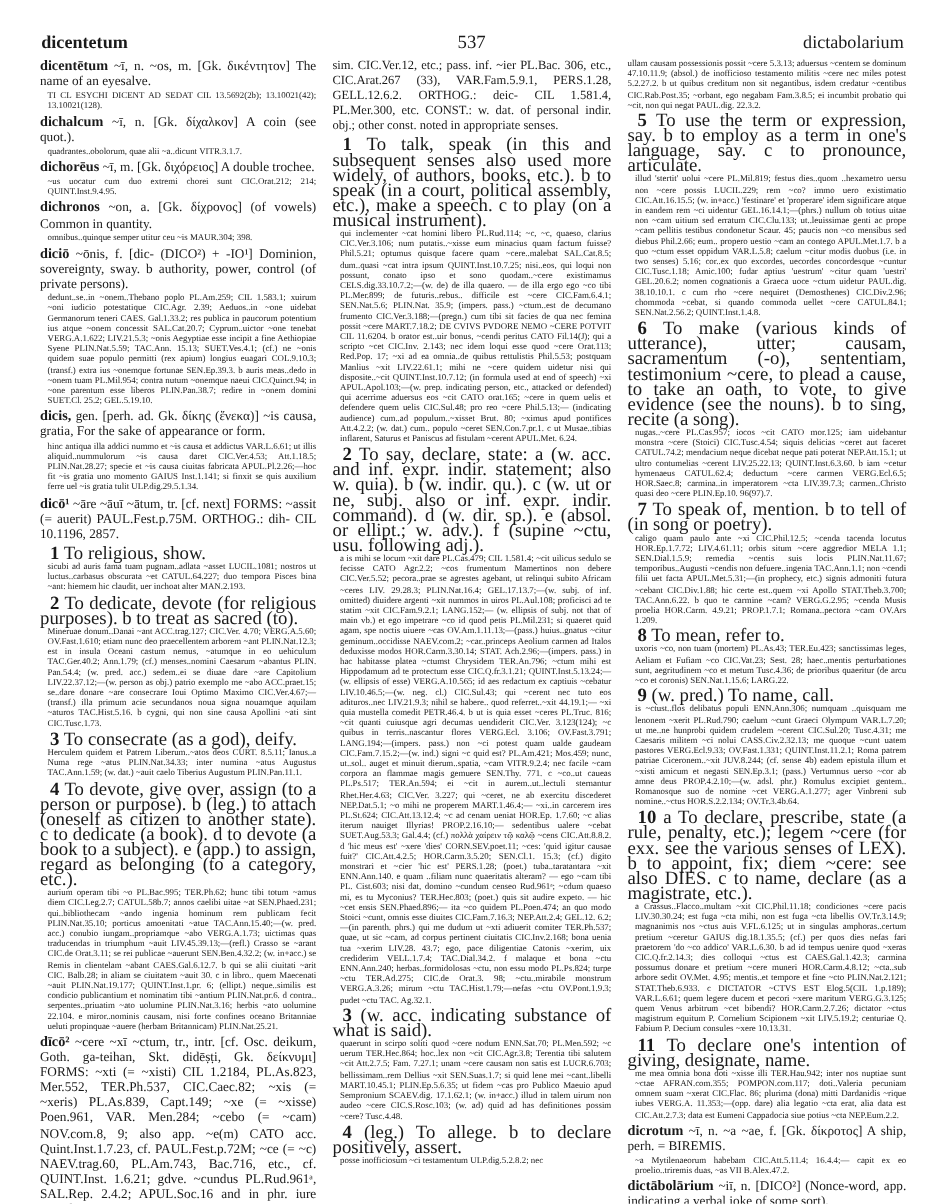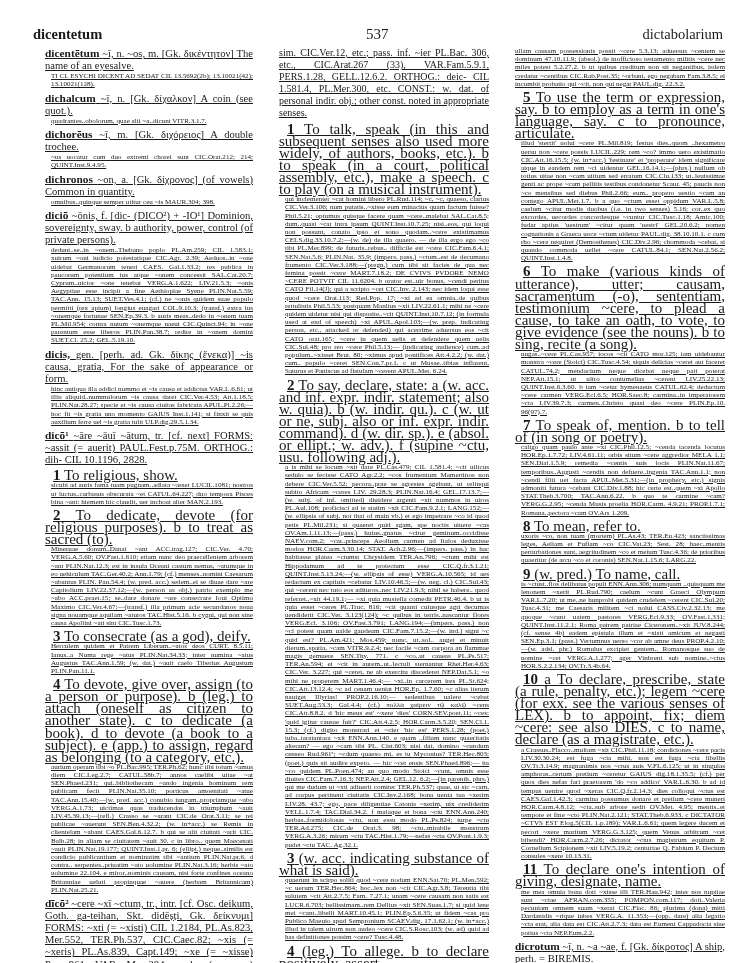--- a/index.html
+++ b/index.html
@@ -6,21 +6,21 @@
   body { width:750px; height:963px; overflow:hidden; font-family:"Liberation Serif","DejaVu Serif",serif; color:#1a1a1a; }
   .page { position:relative; width:643px; height:963px; }
   .running-head { position:absolute; top:26px; left:0; width:750px; height:20px; }
   .rh-left { position:absolute; left:33px; top:0; font-weight:bold; font-size:14.5px; }
   .rh-center { position:absolute; left:366px; top:0; font-size:15px; }
   .rh-right { position:absolute; right:27px; top:0; font-weight:normal; font-size:14.5px; }
   .col { position:absolute; top:47px; width:222px; }
   .col-1 { left:31px; }
   .col-2 { left:265px; width:224px; }
   .col-3 { left:501px; width:224px; }
-  .entry { margin:0 0 3px 14px;text-decoration:underline; }
+  .entry { margin:0 0 3px 1px; }
   .def { font-size:10.6px; line-height:12.1px; text-align:justify; hyphens:auto; margin:0; }
   .hw { font-weight:bold; font-size:11.4px; }
   .cit { font-size:7.1px; line-height:8.2px; text-align:justify; margin:0 0 3px 6px; text-indent:0; }
   .sense { font-size:15px; line-height:12.1px; text-align:justify; margin:2px 0 0 0; text-indent:8px; }
   .sense .num { font-weight:bold; }
   .cont { font-size:10px; line-height:12.1px; text-align:justify; margin:0; }
   .cit-cont { font-size:7.1px; line-height:8.2px; text-align:justify; margin:0 0 3px 0; }
 </style>
 </head>
 <body>
@@ -51,21 +51,21 @@
       </div>
       <div class="entry">
         <p class="def"><span class="hw">diciō</span> <span>~ōnis, f. [dic- (DICO²) + -IO¹] Dominion, sovereignty, sway. b authority, power, control (of private persons).</span></p>
         <p class="cit">dedunt..se..in ~onem..Thebano poplo PL.Am.259; CIL 1.583.1; xuirum ~oni iudicio potestatique CIC.Agr. 2.39; Aeduos..in ~one uidebat Germanorum teneri CAES. Gal.1.33.2; res publica in paucorum potentium ius atque ~onem concessit SAL.Cat.20.7; Cyprum..uictor ~one tenebat VERG.A.1.622; LIV.21.5.3; ~onis Aegyptiae esse incipit a fine Aethiopiae Syene PLIN.Nat.5.59; TAC.Ann. 15.13; SUET.Ves.4.1; (cf.) ne ~onis quidem suae populo permitti (rex apium) longius euagari COL.9.10.3; (transf.) extra ius ~onemque fortunae SEN.Ep.39.3. b auris meas..dedo in ~onem tuam PL.Mil.954; contra nutum ~onemque naeui CIC.Quinct.94; in ~one parentum esse liberos PLIN.Pan.38.7; redire in ~onem domini SUET.Cl. 25.2; GEL.5.19.10.</p>
       </div>
       <div class="entry">
         <p class="def"><span class="hw">dicis,</span> <span>gen. [perh. ad. Gk. δίκης (ἕνεκα)] ~is causa, gratia, For the sake of appearance or form.</span></p>
         <p class="cit">hinc antiqua illa addici nummo et ~is causa et addictus VAR.L.6.61; ut illis aliquid..nummulorum ~is causa daret CIC.Ver.4.53; Att.1.18.5; PLIN.Nat.28.27; specie et ~is causa ciuitas fabricata APUL.Pl.2.26;—hoc fit ~is gratia uno momento GAIUS Inst.1.141; si finxit se quis auxilium ferre uel ~is gratia tulit ULP.dig.29.5.1.34.</p>
       </div>
       <div class="entry">
-        <p class="def"><span class="hw">dicō¹</span> <span>~āre ~āuī ~ātum, tr. [cf. next] FORMS: ~assit (= auerit) PAUL.Fest.p.75M. ORTHOG.: dih- CIL 10.1196, 2828.</span></p>
+        <p class="def"><span class="hw">dicō¹</span> <span>~āre ~āuī ~ātum, tr. [cf. next] FORMS: ~assit (= auerit) PAUL.Fest.p.75M. ORTHOG.: dih- CIL 10.1196, 2857.</span></p>
       </div>
       <div class="entry">
         <p class="sense"><span class="num">1</span> <span>To religious, show.</span></p>
         <p class="cit">sicubi ad auris fama tuam pugnam..adlata ~asset LUCIL.1081; nostros ut luctus..carbasus obscurata ~et CATUL.64.227; duo tempora Pisces bina ~ant: hiemem hic claudit, uer inchoat alter MAN.2.193.</p>
       </div>
       <div class="entry">
         <p class="sense"><span class="num">2</span> <span>To dedicate, devote (for religious purposes). b to treat as sacred (to).</span></p>
         <p class="cit">Mineruae donum..Danai ~ant ACC.trag.127; CIC.Ver. 4.70; VERG.A.5.60; OV.Fast.1.610; etiam nunc deo praecellentem arborem ~ant PLIN.Nat.12.3; est in insula Oceani castum nemus, ~atumque in eo uehiculum TAC.Ger.40.2; Ann.1.79; (cf.) menses..nomini Caesarum ~abantus PLIN. Pan.54.4; (w. pred. acc.) sedem..ei se diuae dare ~are Capitolium LIV.22.37.12;—(w. person as obj.) patrio exemplo me ~abo ACC.praet.15; se..dare donare ~are consecrare Ioui Optimo Maximo CIC.Ver.4.67;—(transf.) illa primum acie secundanos noua signa nouamque aquilam ~aturos TAC.Hist.5.16. b cygni, qui non sine causa Apollini ~ati sint CIC.Tusc.1.73.</p>
       </div>
       <div class="entry">

